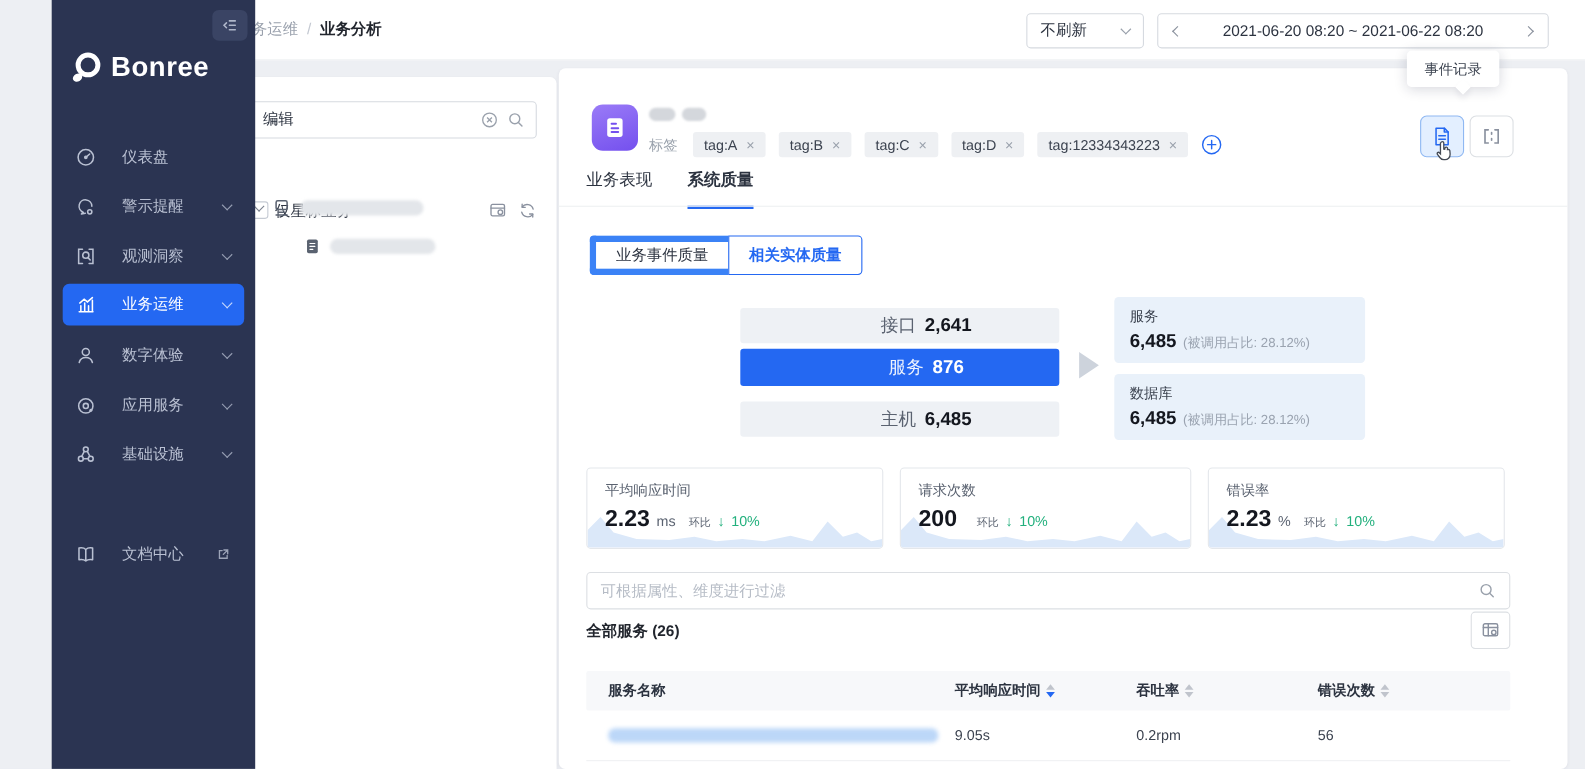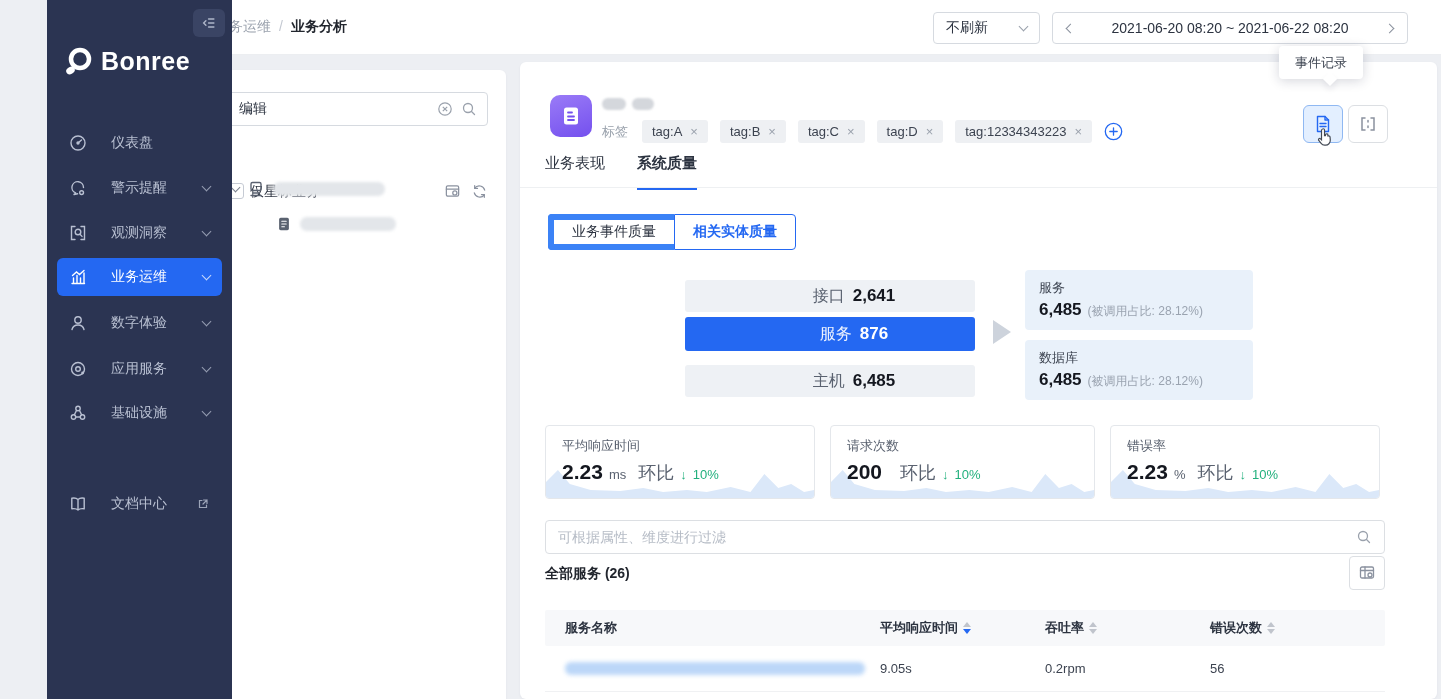--- a/index.html
+++ b/index.html
@@ -45,21 +45,21 @@
   .checkbox { width:16px; height:16px; border:1px solid #c6cbd4; border-radius:3px; background:#fff; cursor:pointer; }
   .star-label { font-size:14px; color:#2c3340; }
   .star-icons { margin-left:auto; display:flex; gap:10px; color:#8a919f; }
   .star-icons svg { width:17px; height:17px; cursor:pointer; }
   .tree-row1 { position:absolute; left:22px; top:110px; display:flex; align-items:center; gap:8px; }
   .tree-row2 { position:absolute; left:66px; top:146px; display:flex; align-items:center; gap:8px; }
   .tree-chev { width:7px; height:7px; border-right:1.5px solid #7a818d; border-bottom:1.5px solid #7a818d; transform:rotate(45deg); margin-top:-3px; cursor:pointer; }
   .redact { background:#e3e6ea; border-radius:7px; filter:blur(1.5px); }
 
   
-  .main-panel { position:absolute; left:520px; top:62px; width:917px; height:637px; background:#ffffff; border-radius:6px;
+  .main-panel { position:absolute; left:508px; top:62px; width:917px; height:637px; background:#ffffff; border-radius:6px;
     box-shadow:0 1px 3px rgba(30,40,70,.05); z-index:1; }
   .app-icon { position:absolute; left:30px; top:33px; width:42px; height:42px; border-radius:10px;
     background:linear-gradient(160deg,#9a7bf7,#7450ee); display:flex; align-items:center; justify-content:center; }
   .title-blob1 { position:absolute; left:82px; top:36px; width:24px; height:12px; background:#d4d7dc; border-radius:6px; filter:blur(1px); }
   .title-blob2 { position:absolute; left:112px; top:36px; width:22px; height:12px; background:#d4d7dc; border-radius:6px; filter:blur(1px); }
   .tag-row { position:absolute; left:82px; top:58px; display:flex; align-items:center; gap:12px; }
   .tags-label { font-size:13px; color:#98a0ab; margin-right:2px; }
   .tag-chip { display:flex; align-items:center; gap:8px; background:#eef0f3; border-radius:3px; padding:4px 10px;
     font-size:13px; color:#3c4350; cursor:default; }
   .tag-x { color:#9aa1ac; font-size:13px; cursor:pointer; }
@@ -92,21 +92,21 @@
   .tbox .tl { font-size:13px; color:#3c4350; }
   .tbox .trow { display:flex; align-items:baseline; gap:6px; margin-top:3px; }
   .tbox .tv { font-size:17px; font-weight:700; color:#14171f; }
   .tbox .tn { font-size:12px; color:#9aa3b0; }
 
   .mcard { position:absolute; top:363px; height:74px; background:#fff; border:1px solid #e4e7eb; border-radius:4px; overflow:hidden; }
   .mcard .mt { position:absolute; left:16px; top:11px; font-size:13px; color:#5a6270; z-index:2; }
   .mcard .mrow { position:absolute; left:16px; top:34px; display:flex; align-items:baseline; gap:6px; z-index:2; }
   .mcard .mv { font-size:21px; font-weight:700; color:#14171f; }
   .mcard .mu { font-size:13px; color:#5a6270; }
-  .mcard .mc { font-size:18px; color:#5a6270; margin-left:6px; }
+  .mcard .mc { font-size:10px; color:#5a6270; margin-left:6px; }
   .mcard .ma { font-size:13px; font-weight:700; color:#22b07d; }
   .mcard .md { font-size:13px; color:#22b07d; }
   .spark { position:absolute; left:0; right:0; bottom:0; height:32px; width:100%; z-index:1; }
 
   .filter-box { position:absolute; left:25px; top:458px; width:840px; height:34px; border:1px solid #dcdfe3; border-radius:4px;
     display:flex; align-items:center; padding:0 12px; }
   .filter-box input { border:none; outline:none; flex:1; font-size:14px; color:#2c3340; font-family:inherit; }
   .filter-box input::placeholder { color:#b6bcc6; }
   .list-title { position:absolute; left:25px; top:503px; font-size:14px; font-weight:700; color:#22262e; }
   .col-btn { position:absolute; left:829px; top:494px; width:36px; height:34px; border:1px solid #dcdfe3; border-radius:4px;

